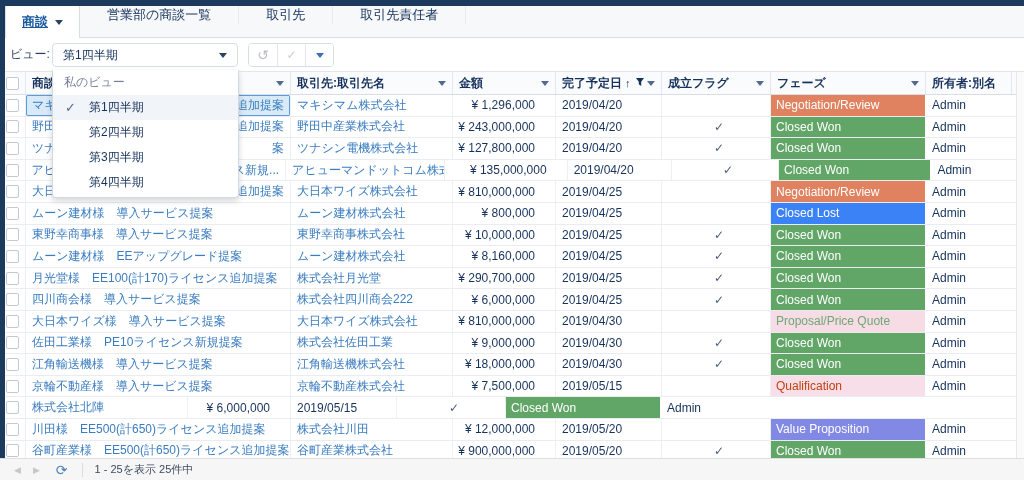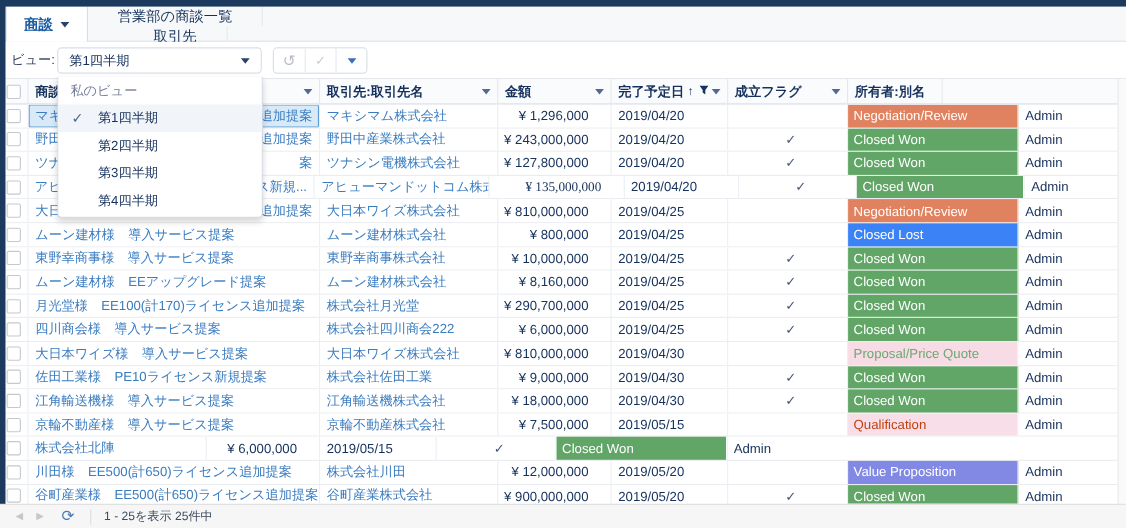--- a/index.html
+++ b/index.html
@@ -88,21 +88,21 @@
 
 <div class="app">
   <div class="top-strip"></div>
   <div class="left-strip"></div>
 
   <div class="tab-bar">
     <div class="tab active">
       <span class="tab-label">商談</span>
       <span class="tri dark"></span>
     </div>
-    <div id="rest-tabs" style="display:flex;align-items:center;flex-direction:column;">
+    <div id="rest-tabs" style="display:flex;align-items:flex-start;">
         <div class="tab rest">営業部の商談一覧</div>
         <div class="tab rest">取引先</div>
         <div class="tab rest">取引先責任者</div>
       </div>
   </div>
 
   <div class="view-bar">
     <span class="view-label">ビュー:</span>
     <div class="view-select">
       <span>第1四半期</span>
@@ -142,20 +142,24 @@
         <span class="sort-arrow">↑</span>
         <span class="funnel"><svg width="10" height="10" viewBox="0 0 10 10">
             <path d="M1 1h8L6.2 4.8V9L3.8 7.2V4.8z" fill="#16325c"></path>
           </svg></span>
         <span class="tri hmenu"></span>
       </div>
       <div class="hcell" style="width: 109px;">
         <span>成立フラグ</span>
         <span class="tri hmenu"></span>
       </div>
+      <div class="hcell" style="width: 155px;">
+        <span>フェーズ</span>
+        <span class="tri hmenu"></span>
+      </div>
       <div class="hcell" style="width: 86px;">
         <span>所有者:別名</span>
       </div>
     </div>
   <div class="grid-body" id="grid-body">
       <div class="trow">
         <div class="tcell cb-cell" style="width: 26px;">
           <span class="cbx"></span>
         </div>
         <div class="tcell split selcell" style="width: 265px;">
@@ -209,21 +213,21 @@
         <div class="tcell cb-cell" style="width: 26px;">
           <span class="cbx"></span>
         </div>
         <div class="tcell split" style="width: 265px;">
           <span class="link">アヒ</span>
           <span class="link">ンス新規...</span>
         </div>
         <div class="tcell" style="width: 162px;">
           <span class="link">アヒューマンドットコム株式...</span>
         </div>
-        <div class="tcell amt" style="width: 124px; font-family: Liberation Serif, serif;">¥ 135,000,000</div>
+        <div class="tcell amt" style="width: 124px;">¥ 135,000,000</div>
         <div class="tcell" style="width: 106px;">2019/04/20</div>
         <div class="tcell flag" style="width: 109px;">✓</div>
         <div class="tcell phase-cell" style="width: 155px; background: rgb(97, 165, 103); color: rgb(255, 255, 255); border-right: 1px solid rgb(255, 255, 255);">Closed Won</div>
         <div class="tcell" style="width: 86px; border-right: none;">Admin</div>
       </div>
       <div class="trow">
         <div class="tcell cb-cell" style="width: 26px;">
           <span class="cbx"></span>
         </div>
         <div class="tcell split" style="width: 265px;">

